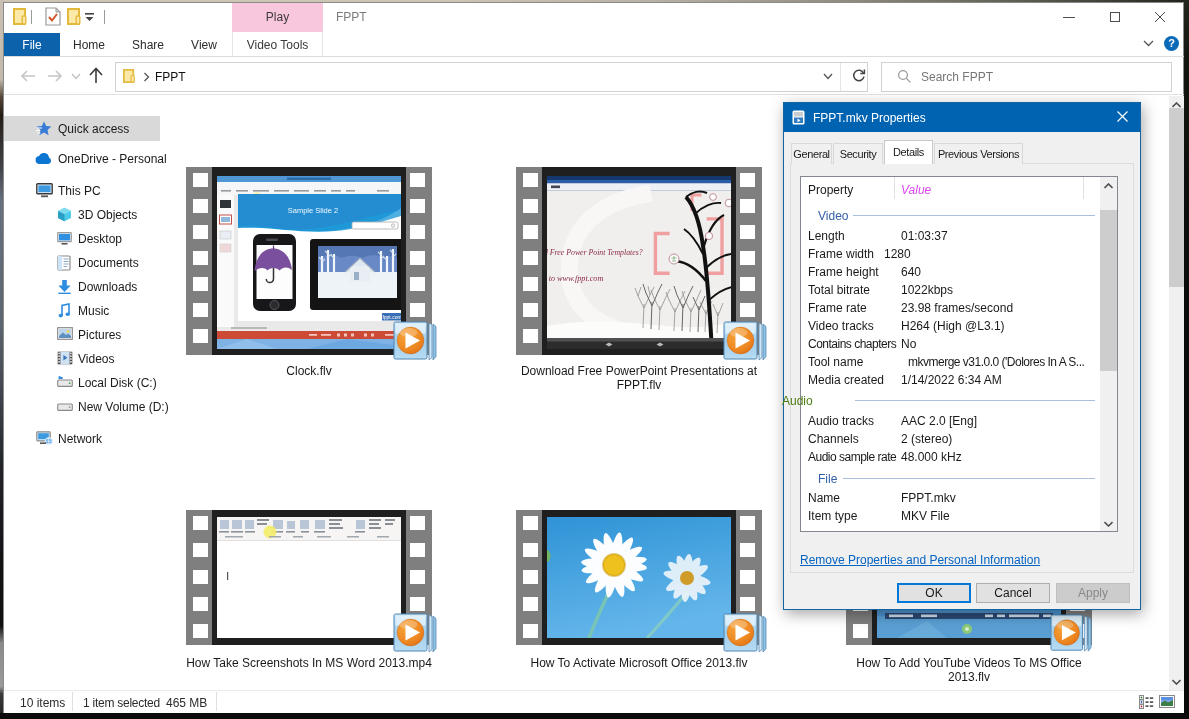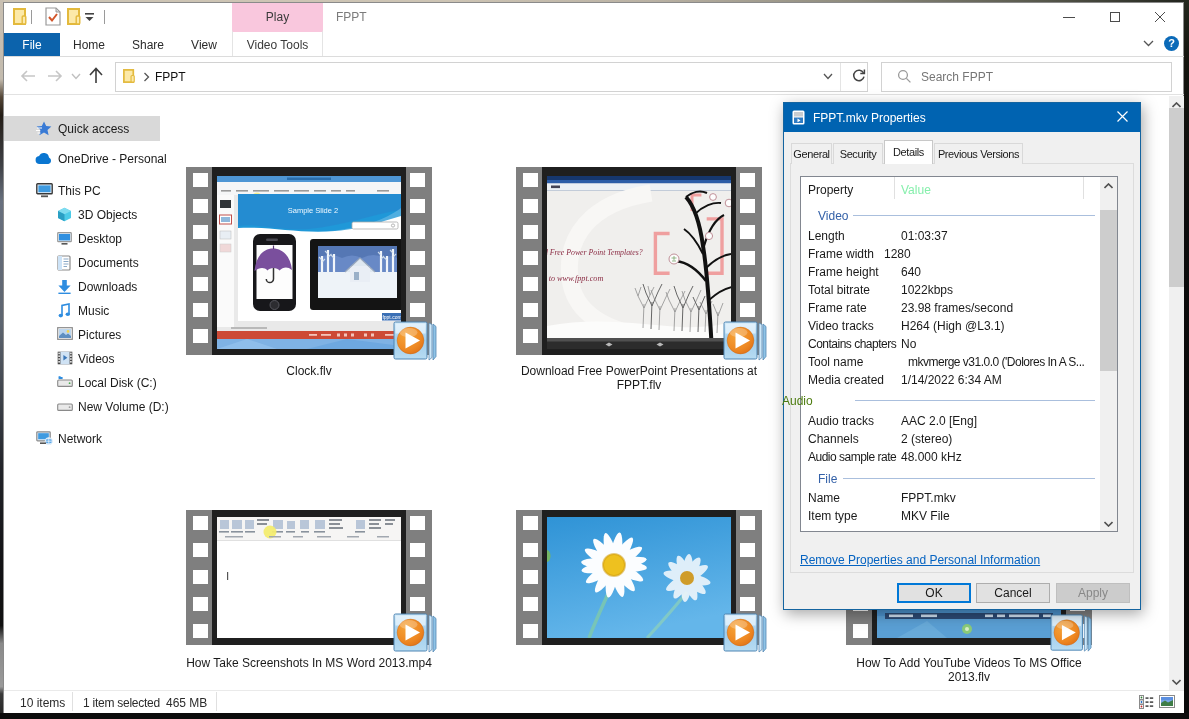--- a/index.html
+++ b/index.html
@@ -615,20 +615,21 @@
         <ellipse cx="16.5" cy="12.5" rx="9" ry="4.5" fill="#fff" opacity="0.25"></ellipse>
         <path d="M13.5 12.5 L 28 20.5 L 13.5 28.5 Z" fill="#fff"></path>
       </g>
     </defs>
   </svg>
   </div>
 
   <div class="abs t12 ctr" style="left:186px;top:364px;width:246px;">Clock.flv</div>
   <div class="abs t12 ctr" style="left:500px;top:364px;width:278px;">Download Free PowerPoint Presentations at<br>FPPT.flv</div>
   <div class="abs t12 ctr" style="left:166px;top:656px;width:286px;">How Take Screenshots In MS Word 2013.mp4</div>
+  <div class="abs t12 ctr" style="left:500px;top:656px;width:278px;">How To Activate Microsoft Office 2013.flv</div>
   <div class="abs t12 ctr" style="left:830px;top:656px;width:278px;">How To Add YouTube Videos To MS Office<br>2013.flv</div>
 
   <div class="abs" style="left:1169px;top:96px;width:15px;height:594px;background:#f0f0f0;"></div>
   <svg class="abs" style="left:1172px;top:102px" width="9" height="6" viewBox="0 0 9 6">
     <path d="M0.5 5 L4.5 1 L8.5 5" fill="none" stroke="#505050" stroke-width="1.6"></path>
   </svg>
   <div class="abs" style="left:1169px;top:108px;width:15px;height:179px;background:#cdcdcd;"></div>
   <svg class="abs" style="left:1172px;top:679px" width="9" height="6" viewBox="0 0 9 6">
     <path d="M0.5 1 L4.5 5 L8.5 1" fill="none" stroke="#505050" stroke-width="1.6"></path>
   </svg>
@@ -682,21 +683,21 @@
   <div class="abs t12 ctr tb" style="left:791px;top:148px;width:41px;color:#1a1a1a;">General</div>
   <div class="abs" style="left:833px;top:143px;width:50px;height:21px;background:#f0f0f0;border:1px solid #d9d9d9;border-bottom:none;box-sizing:border-box;"></div>
   <div class="abs t12 ctr tb" style="left:833px;top:148px;width:50px;color:#1a1a1a;">Security</div>
   <div class="abs" style="left:884px;top:140px;width:49px;height:24px;background:#fff;border:1px solid #c8c8c8;border-bottom:none;box-sizing:border-box;"></div>
   <div class="abs t12 ctr tb" style="left:884px;top:146px;width:49px;color:#1a1a1a;">Details</div>
   <div class="abs" style="left:934px;top:143px;width:89px;height:21px;background:#f0f0f0;border:1px solid #d9d9d9;border-bottom:none;box-sizing:border-box;"></div>
   <div class="abs t12 ctr tb" style="left:934px;top:148px;width:89px;color:#1a1a1a;">Previous Versions</div>
 
   <div class="abs" style="left:800px;top:176px;width:318px;height:356px;background:#fff;border:1px solid #828790;box-sizing:border-box;"></div>
   <div class="abs t12" style="left:808px;top:183px;color:#1a1a1a;">Property</div>
-  <div class="abs t12" style="left:901px;top:183px;color:#86efac;">Value</div>
+  <div class="abs t12" style="left:901px;top:183px;color:#d946ef;font-style:italic;">Value</div>
   <div class="abs" style="left:894px;top:177px;width:1px;height:22px;background:#e0e0e0;"></div>
   <div class="abs" style="left:1083px;top:177px;width:1px;height:22px;background:#e0e0e0;"></div>
   <div id="dlg-rows">
     <div class="abs t12" style="left:818px;top:209px;color:#3461a8;">Video</div>
     <div class="abs" style="left:853px;top:215px;width:242px;height:1px;background:#aabfdd;"></div>
     <div class="abs t12" style="left:808px;top:229px;">Length</div>
       <div class="abs t12" style="left:901px;top:229px;">01:03:37</div>
     <div class="abs t12" style="left:808px;top:247px;">Frame width</div>
       <div class="abs t12" style="left:884px;top:247px;">1280</div>
     <div class="abs t12" style="left:808px;top:265px;">Frame height</div>

